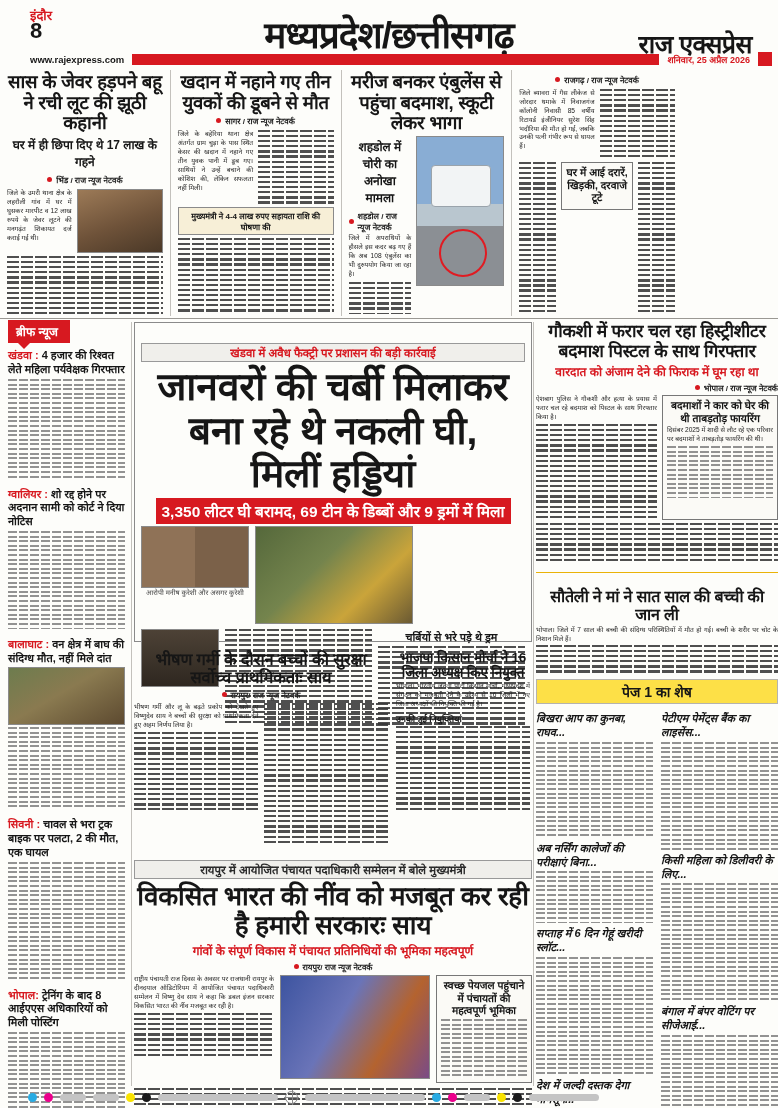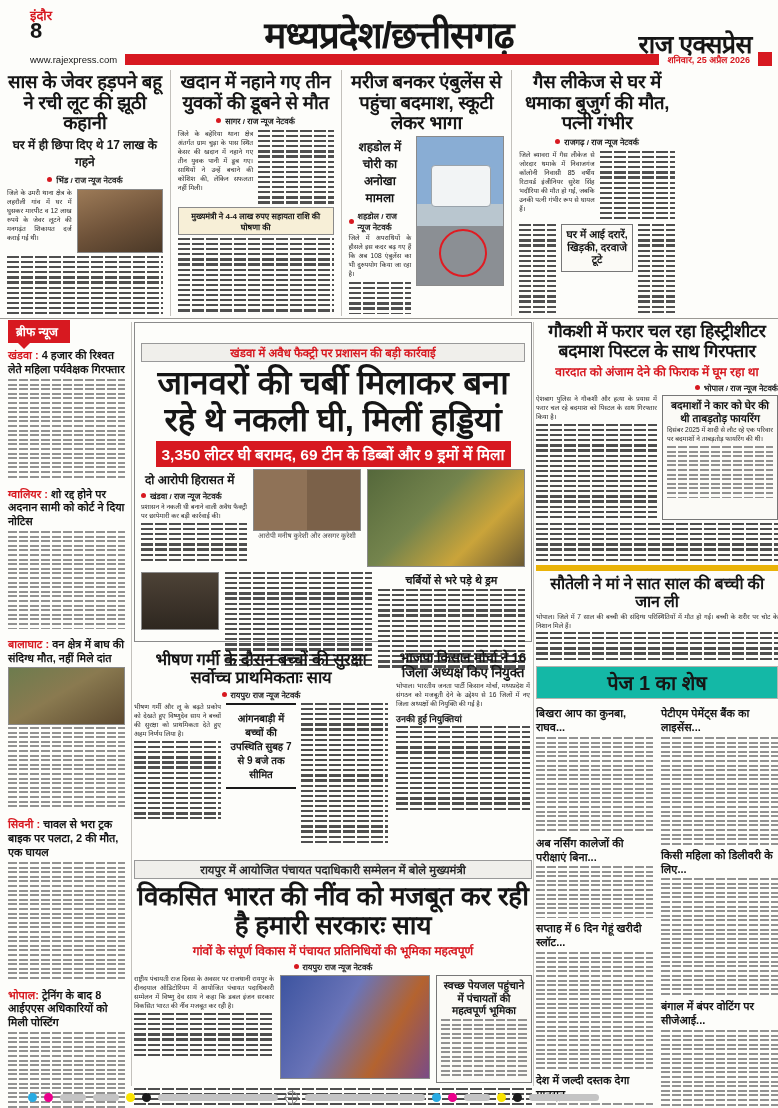--- a/index.html
+++ b/index.html
@@ -20,21 +20,21 @@
   .inset{border:1px solid #777;background:#fbfaf6;padding:3px 4px;box-sizing:border-box;}
   .inset h4{margin:0 0 2px 0;font-size:10.5px;text-align:center;line-height:1.2;}
   .vrule{position:absolute;width:1px;background:#c3c1bc;}
   .hrule{position:absolute;height:1px;background:#9a9893;}
   
   .hdr-city{position:absolute;left:30px;top:6px;color:#d71920;font-weight:bold;font-size:13px;}
   .hdr-page{position:absolute;left:30px;top:20px;font-weight:bold;font-size:22px;line-height:1;}
   .hdr-title{position:absolute;left:0;right:0;top:8px;text-align:center;font-size:37px;font-weight:bold;letter-spacing:-1px;}
   .hdr-logo{position:absolute;right:26px;top:26px;font-size:25px;font-weight:bold;letter-spacing:-.5px;}
   .redbar-row{position:absolute;left:0;right:0;top:52px;height:14px;display:flex;align-items:center;}
-  .site{font-size:9.5px;font-weight:normal;margin-left:30px;white-space:nowrap;}
+  .site{font-size:9.5px;font-weight:bold;margin-left:30px;white-space:nowrap;}
   .redbar{flex:1;height:11px;background:#d71920;margin:0 8px;}
   .hdr-date{font-size:9px;font-weight:bold;color:#d71920;white-space:nowrap;}
   .redblock{width:14px;height:14px;background:#d71920;margin:0 6px 0 8px;}
   
   .toprow{position:absolute;left:0;top:70px;width:682px;height:246px;display:flex;}
   .tcol{flex:1;padding:2px 7px;box-sizing:border-box;border-right:1px solid #c3c1bc;display:flex;flex-direction:column;}
   .tcol:last-child{border-right:none;}
   .tcol .hl{font-size:18.5px;}
   .tsub{font-weight:bold;font-size:12px;text-align:center;margin:2px 0;}
   .trow{display:flex;gap:5px;margin-top:2px;}
@@ -42,32 +42,32 @@
   
   .rail{position:absolute;left:0;top:320px;width:130px;padding:0 5px 0 8px;box-sizing:border-box;}
   .brieftab{position:relative;display:inline-block;background:#d71920;color:#fff;font-weight:bold;font-size:12px;padding:3px 12px 3px 8px;margin-bottom:6px;}
   .brieftab:after{content:"";position:absolute;left:10px;bottom:-6px;border:6px solid transparent;border-top-color:#d71920;border-bottom:0;}
   .brief{margin-bottom:9px;}
   .brief h3{margin:0 0 2px 0;font-size:11px;line-height:1.25;font-weight:bold;}
   .brief .city{color:#d71920;}
   
   .mainbox{position:absolute;left:134px;top:322px;width:398px;height:320px;border:1px solid #8a8a8a;box-sizing:border-box;padding:20px 6px;}
   .kicker{border:1px solid #999;background:#f0efeb;text-align:center;font-weight:bold;font-size:11.5px;color:#d71920;padding:1px 2px;}
-  .mainbox .hl{font-size:33px;margin:3px 12px 2px;}
+  .mainbox .hl{font-size:39px;margin:3px 12px 2px;}
   .banner{display:block;margin:2px auto;background:#d71920;color:#fff;font-weight:bold;font-size:15.5px;text-align:center;padding:2px 6px;width:fit-content;max-width:100%;}
   .deck{font-weight:bold;font-size:12px;margin:2px 0 0 4px;}
   .caption{font-size:7px;color:#444;text-align:center;margin-top:1px;line-height:1.2;}
   
   .rcol{position:absolute;left:536px;top:322px;width:242px;}
   .rcol .hl.h1{font-size:17.5px;text-align:center;}
   .rsub{color:#d71920;font-weight:bold;font-size:12px;text-align:center;margin:2px 0;}
-  .band{background:#14b8a6;border:1px solid #b5b3ae;text-align:center;font-weight:bold;font-size:20px;padding:2px 0;margin:4px 0;}
+  .band{background:#fde047;border:1px solid #b5b3ae;text-align:center;font-weight:bold;font-size:14px;padding:2px 0;margin:4px 0;}
   .restcols{display:flex;gap:8px;}
   .restcol{flex:1;}
-  .restitem h4{margin:4px 0 2px;font-size:11px;line-height:1.25;}
+  .restitem h4{margin:4px 0 2px;font-size:11px;line-height:1.25;font-style:italic;}
   
   .heat{position:absolute;left:134px;top:650px;width:254px;}
   .heat .hl{font-size:16.5px;}
   .heatrow{display:flex;gap:5px;margin-top:3px;}
   .heatinset{flex:0 0 66px;border-top:2px solid #1a1a1a;border-bottom:2px solid #1a1a1a;font-weight:bold;font-size:10px;text-align:center;padding:6px 2px;align-self:flex-start;}
   .kisan{position:absolute;left:396px;top:650px;width:134px;}
   .kisan .hl{font-size:13.5px;}
   .kisan .sub{font-weight:bold;font-size:9px;margin:3px 0 1px;}
   
   .cm{position:absolute;left:134px;top:860px;width:398px;}
@@ -145,21 +145,20 @@
           <div class="ft" style="flex:1;margin-top:3px"></div>
         </div>
         <div class="photo" style="width:88px;height:150px;background:linear-gradient(#89add4 0 45%,#b9c6cf 45% 60%,#8b8f94 60% 100%)">
           <span style="position:absolute;left:14px;top:28px;width:58px;height:40px;background:#f2f4f5;border-radius:4px;border:1px solid #9aa3ab"></span>
           <span style="position:absolute;left:22px;bottom:8px;width:44px;height:44px;border:2px solid #e01b22;border-radius:50%"></span>
         </div>
       </div>
     </div>
 
     <div class="tcol">
-      <div class="hl">गैस लीकेज से घर में धमाका बुजुर्ग की मौत, पत्नी गंभीर</div>
       <div class="byline">
           <span class="dot"></span>
           <span>राजगढ़ / राज न्यूज नेटवर्क</span>
         </div>
       <div class="trow">
         <div class="lead" style="flex:1">जिले ब्यावरा में गैस लीकेज से जोरदार धमाके में निवाजगंज कॉलोनी निवासी 85 वर्षीय रिटायर्ड इंजीनियर सुरेश सिंह भदौरिया की मौत हो गई, जबकि उनकी पत्नी गंभीर रूप से घायल हैं।</div>
         <div class="ft" style="flex:1;height:70px"></div>
       </div>
       <div class="trow" style="flex:1;margin-top:3px">
         <div class="ft" style="flex:1"></div>
@@ -203,29 +202,20 @@
       <h3><span class="city">भोपाल:</span> <span>ट्रेनिंग के बाद 8 आईएएस अधिकारियों को मिली पोस्टिंग</span></h3>
       <div class="ftl" style="height:112px"></div>
     </div>
   </div>
 
   <div class="mainbox">
     <div class="kicker">खंडवा में अवैध फैक्ट्री पर प्रशासन की बड़ी कार्रवाई</div>
     <div class="hl">जानवरों की चर्बी मिलाकर बना रहे थे नकली घी, मिलीं हड्डियां</div>
     <div class="banner">3,350 लीटर घी बरामद, 69 टीन के डिब्बों और 9 ड्रमों में मिला</div>
     <div style="display:flex;gap:6px;margin-top:2px">
-      <div style="flex:1">
-        <div class="deck">दो आरोपी हिरासत में</div>
-        <div class="byline" style="justify-content:flex-start">
-            <span class="dot"></span>
-            <span>खंडवा / राज न्यूज नेटवर्क</span>
-          </div>
-        <div class="lead">प्रशासन ने नकली घी बनाने वाली अवैध फैक्ट्री पर छापेमारी कर बड़ी कार्रवाई की।</div>
-        <div class="ft" style="height:40px;margin-top:2px"></div>
-      </div>
       <div style="flex:0 0 108px">
         <div class="photo" style="width:108px;height:62px;background:linear-gradient(90deg,#8f7257 0 50%,#7b6149 50% 100%)"></div>
         <div class="caption">आरोपी मनीष कुरेशी और असगर कुरेशी</div>
       </div>
       <div class="photo" style="flex:0 0 158px;height:98px;background:linear-gradient(135deg,#55683b 0%,#74844d 40%,#caa43a 70%,#6b5a33 100%)"></div>
     </div>
     <div style="display:flex;gap:6px;margin-top:5px">
       <div class="photo" style="flex:0 0 78px;height:58px;background:linear-gradient(#4d4236,#2e2720)"></div>
       <div class="ft" style="flex:1;height:96px"></div>
       <div style="flex:1">
@@ -251,21 +241,21 @@
         </div>
         <div class="inset" style="flex:0 0 116px">
           <h4>बदमाशों ने कार को घेर की थी ताबड़तोड़ फायरिंग</h4>
           <div class="lead">दिसंबर 2025 में शादी से लौट रहे एक परिवार पर बदमाशों ने ताबड़तोड़ फायरिंग की थी।</div>
           <div class="ftl" style="height:52px;margin-top:2px"></div>
         </div>
       </div>
       <div class="ft" style="height:38px;margin-top:3px"></div>
     </div>
 
-    <div style="margin-top:4px;border-top:6px solid #eab308;padding-top:4px">
+    <div style="margin-top:11px;border-top:1px solid #eab308;padding-top:15px">
       <div class="hl" style="font-size:16px">सौतेली ने मां ने सात साल की बच्ची की जान ली</div>
       <div class="lead" style="margin-top:2px">भोपाल। जिले में 7 साल की बच्ची की संदिग्ध परिस्थितियों में मौत हो गई। बच्ची के शरीर पर चोट के निशान मिले हैं।</div>
       <div class="ft" style="height:30px;margin-top:2px"></div>
     </div>
 
     <div class="band">पेज 1 का शेष</div>
 
     <div class="restcols">
       <div class="restcol">
         <div class="restitem">
@@ -306,21 +296,20 @@
     <div class="hl">भीषण गर्मी के दौरान बच्चों की सुरक्षा सर्वोच्च प्राथमिकताः साय</div>
     <div class="byline">
         <span class="dot"></span>
         <span>रायपुर/ राज न्यूज नेटवर्क</span>
       </div>
     <div class="heatrow">
       <div style="flex:1">
         <div class="lead">भीषण गर्मी और लू के बढ़ते प्रकोप को देखते हुए विष्णुदेव साय ने बच्चों की सुरक्षा को प्राथमिकता देते हुए अहम निर्णय लिया है।</div>
         <div class="ft" style="height:78px;margin-top:2px"></div>
       </div>
-      <div class="heatinset">आंगनबाड़ी में बच्चों की उपस्थिति सुबह 7 से 9 बजे तक सीमित</div>
       <div class="ft" style="flex:1;height:140px"></div>
     </div>
   </div>
 
   <div class="kisan">
     <div class="hl">भाजपा किसान मोर्चा ने 16 जिला अध्यक्ष किए नियुक्त</div>
     <div class="lead" style="margin-top:2px">भोपाल। भारतीय जनता पार्टी किसान मोर्चा, मध्यप्रदेश में संगठन को मजबूती देने के उद्देश्य से 16 जिलों में नए जिला अध्यक्षों की नियुक्ति की गई है।</div>
     <div class="sub">उनकी हुई नियुक्तियां</div>
     <div class="ft" style="height:86px"></div>
   </div>

